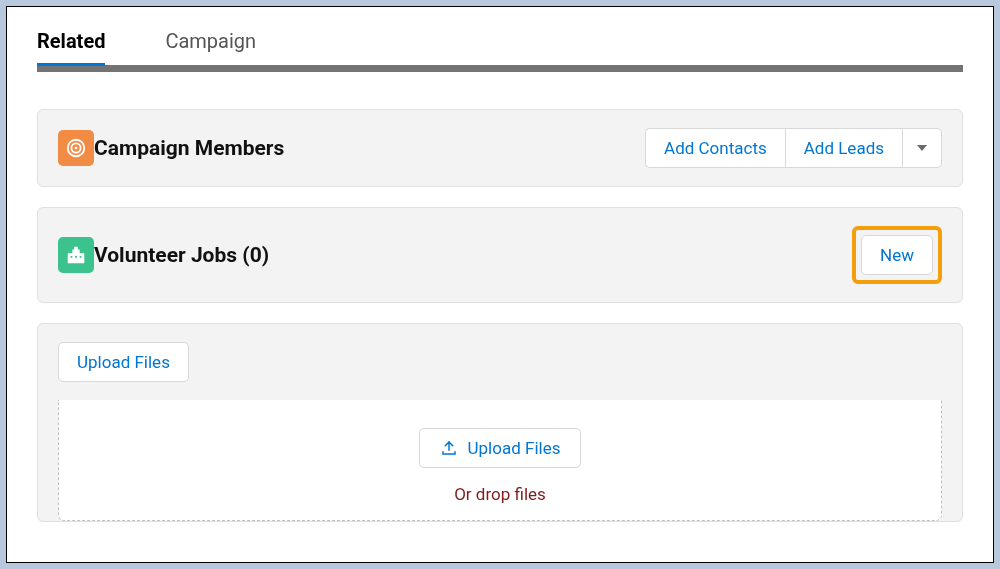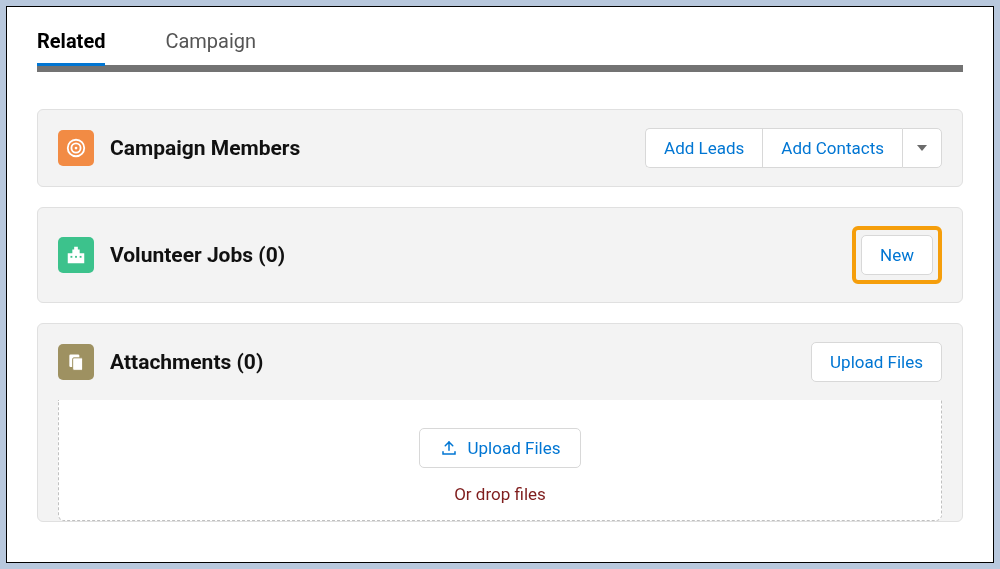--- a/index.html
+++ b/index.html
@@ -44,21 +44,20 @@
     }
     .card-header {
       display: flex;
       align-items: center;
       justify-content: space-between;
       padding: 18px 20px;
     }
     .card-title-wrap {
       display: flex;
       align-items: center;
-      gap: 16px;
     }
     .card-title {
       font-size: 21px;
       font-weight: 700;
       color: #111;
     }
     .icon-box {
       width: 36px;
       height: 36px;
       border-radius: 5px;
@@ -166,22 +165,22 @@
         <div class="icon-box icon-campaign">
           <svg width="22" height="22" viewBox="0 0 24 24" fill="none">
             <circle cx="12" cy="12" r="9" stroke="#fff" stroke-width="2"></circle>
             <circle cx="12" cy="12" r="5" stroke="#fff" stroke-width="2"></circle>
             <circle cx="12" cy="12" r="1.5" fill="#fff"></circle>
           </svg>
         </div>
         <div class="card-title">Campaign Members</div>
       </div>
       <div class="button-group">
+        <button class="btn">Add Contacts</button>
         <button class="btn">Add Leads</button>
-        <button class="btn">Add Contacts</button>
         <button class="btn btn-caret">
           <svg width="12" height="12" viewBox="0 0 12 12">
             <path d="M1 3 L6 9 L11 3 Z" fill="#6b6b6b"></path>
           </svg>
         </button>
       </div>
     </div>
   </div>
 
   <div class="card">
@@ -198,29 +197,20 @@
         <div class="card-title">Volunteer Jobs (0)</div>
       </div>
       <div class="highlight-box">
         <button class="btn btn-single">New</button>
       </div>
     </div>
   </div>
 
   <div class="attachments-container">
     <div class="card-header">
-      <div class="card-title-wrap">
-        <div class="icon-box icon-attach">
-          <svg width="20" height="20" viewBox="0 0 24 24" fill="#fff">
-            <rect x="4" y="3" width="12" height="15" rx="1.5"></rect>
-            <rect x="8" y="7" width="12" height="15" rx="1.5" fill="#fff" stroke="#9e9161" stroke-width="1.2"></rect>
-          </svg>
-        </div>
-        <div class="card-title">Attachments (0)</div>
-      </div>
       <button class="btn btn-single">Upload Files</button>
     </div>
     <div class="dropzone-wrap">
       <div class="dropzone">
         <button class="upload-btn-inner">
           <svg width="18" height="18" viewBox="0 0 24 24" fill="none" stroke="#0176d3" stroke-width="2" stroke-linecap="round">
             <path d="M12 15 L12 4"></path>
             <path d="M7 9 L12 4 L17 9"></path>
             <path d="M4 17 L4 20 L20 20 L20 17"></path>
           </svg>

